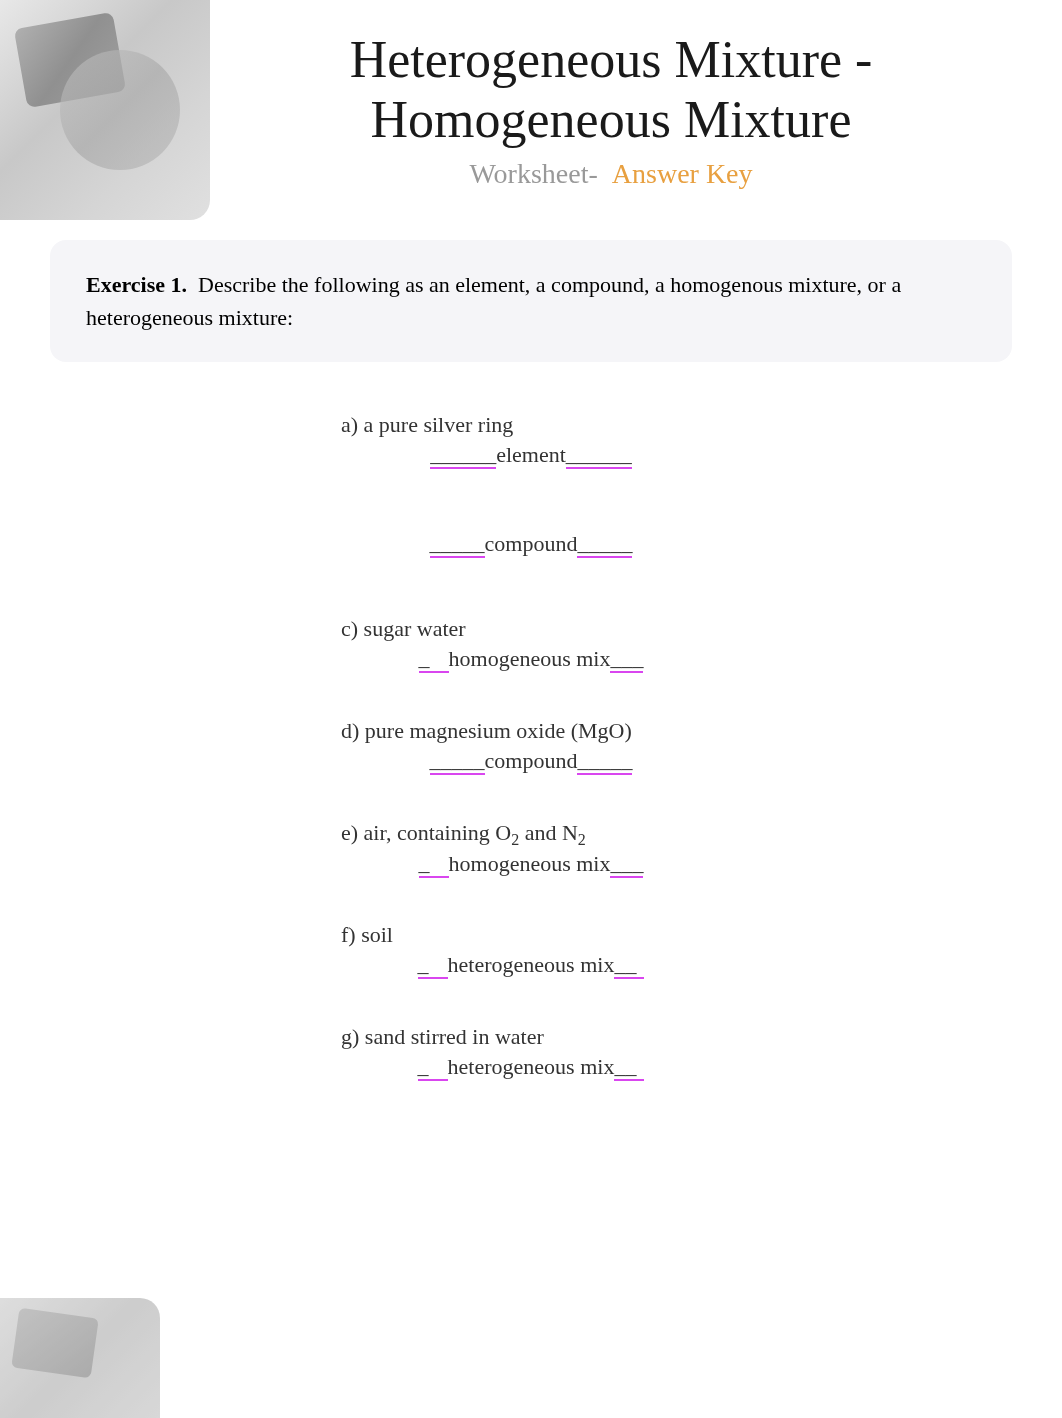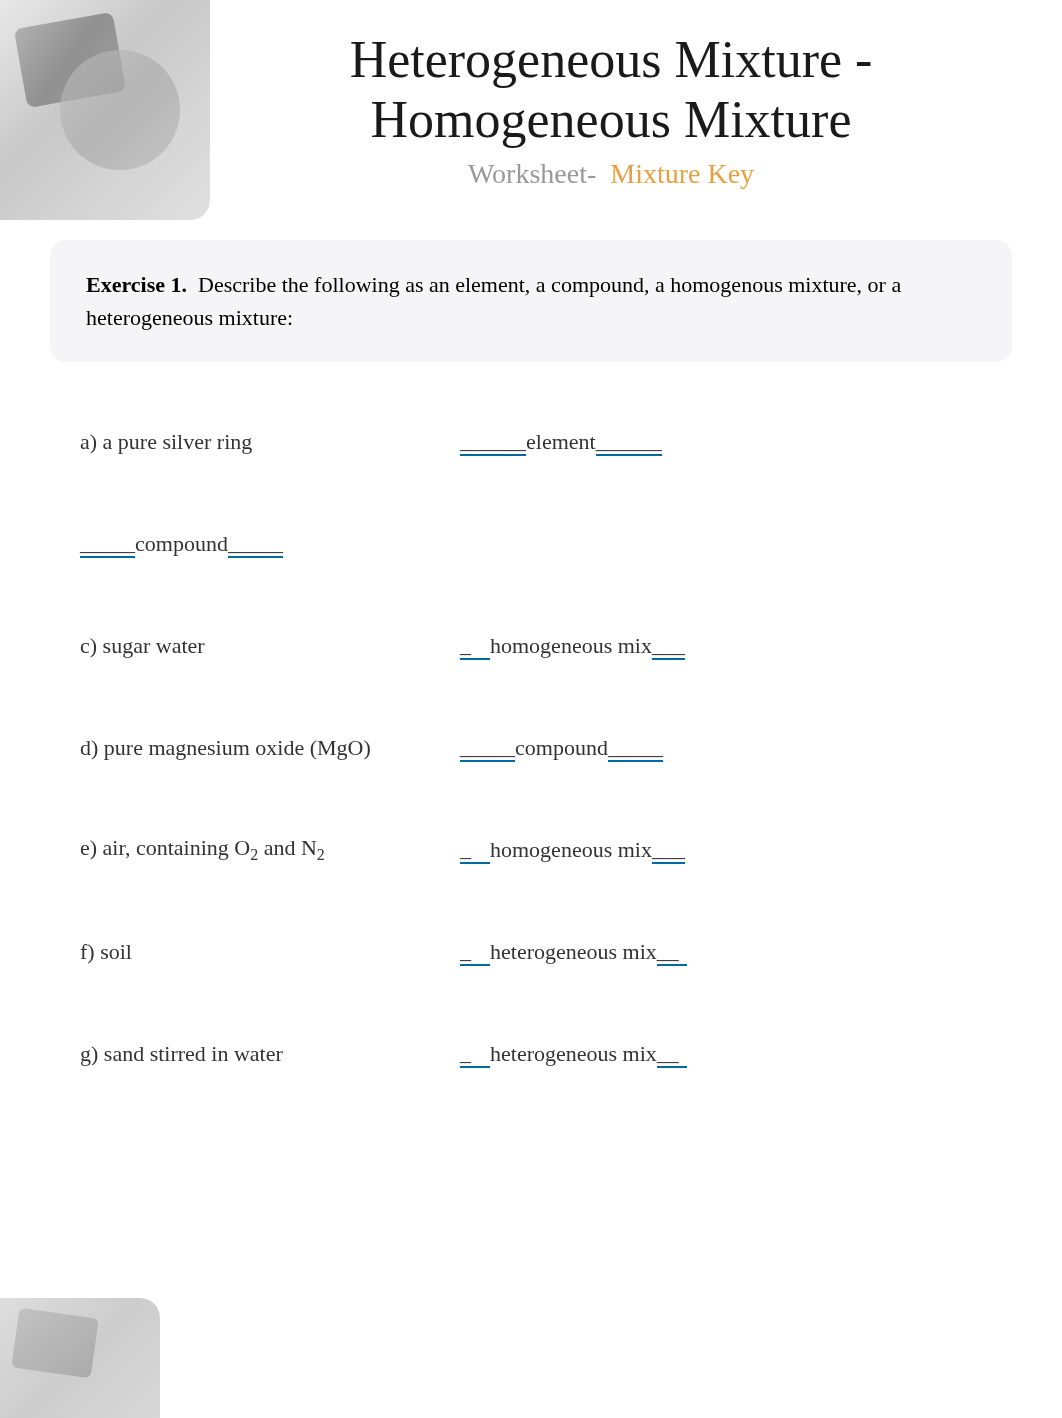--- a/index.html
+++ b/index.html
@@ -118,20 +118,21 @@
     
     .items-section {
       padding: 20px 80px 60px 80px;
     }
 
     .item-row {
       display: flex;
       align-items: center;
       margin-bottom: 42px;
       min-height: 60px;
+      flex-direction: column;
     }
 
     .item-label {
       font-family: Georgia, serif;
       font-size: 22px;
       color: #333333;
       width: 380px;
       flex-shrink: 0;
     }
 
@@ -144,21 +145,21 @@
       font-size: 22px;
       color: #333333;
       flex: 1;
       display: flex;
       align-items: center;
     }
 
     
     .answer-underline {
       display: inline-block;
-      border-bottom: 2px solid #0369a1;
+      border-bottom: 2px solid #d946ef;
       min-width: 30px;
     }
 
     .answer-text {
       display: inline-block;
     }
 
     
     .bottom-left-decoration {
       position: absolute;
@@ -190,21 +191,21 @@
 
   <div class="top-left-decoration"></div>
 
   <div class="header">
     <h1 class="main-title">
       <span>Heterogeneous Mixture -</span><br>
       <span>Homogeneous Mixture</span>
     </h1>
     <div class="subtitle-row">
       <span class="subtitle-worksheet">Worksheet-</span>
-      <span class="subtitle-answer">Mixture Key</span>
+      <span class="subtitle-answer">Answer Key</span>
     </div>
   </div>
 
   <div class="exercise-box">
     <p class="exercise-text">
       <strong>Exercise 1.</strong>&nbsp;&nbsp;<span>Describe the following as an element, a compound, a homogenous mixture, or a heterogeneous mixture:</span>
     </p>
   </div>
 
   <div class="items-section">

